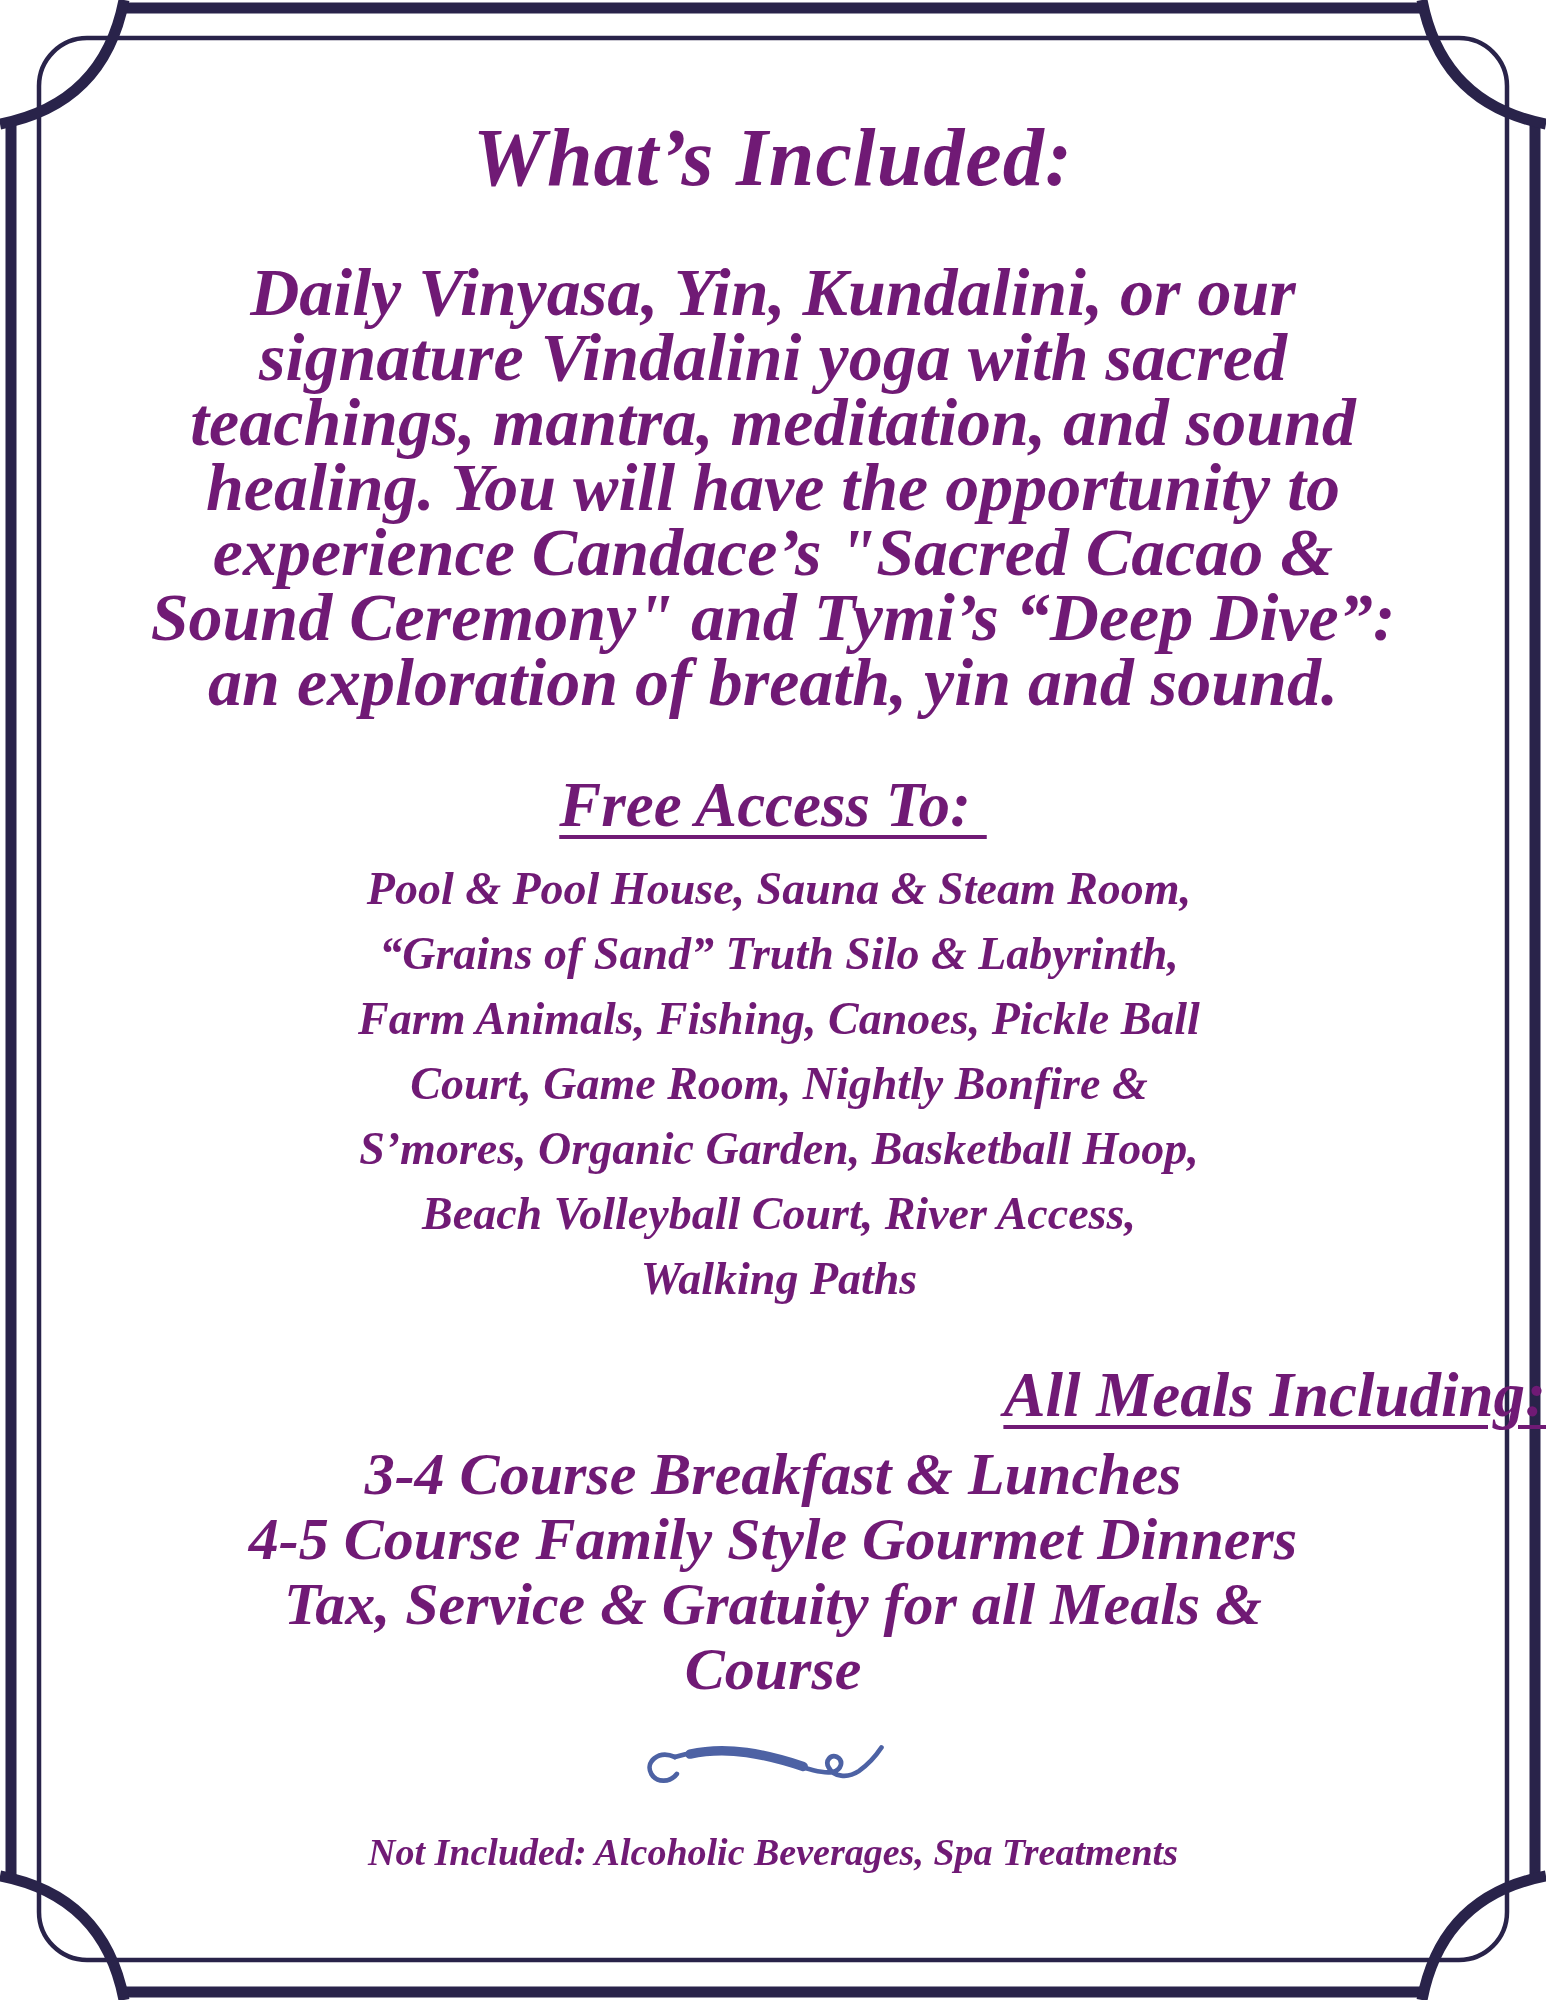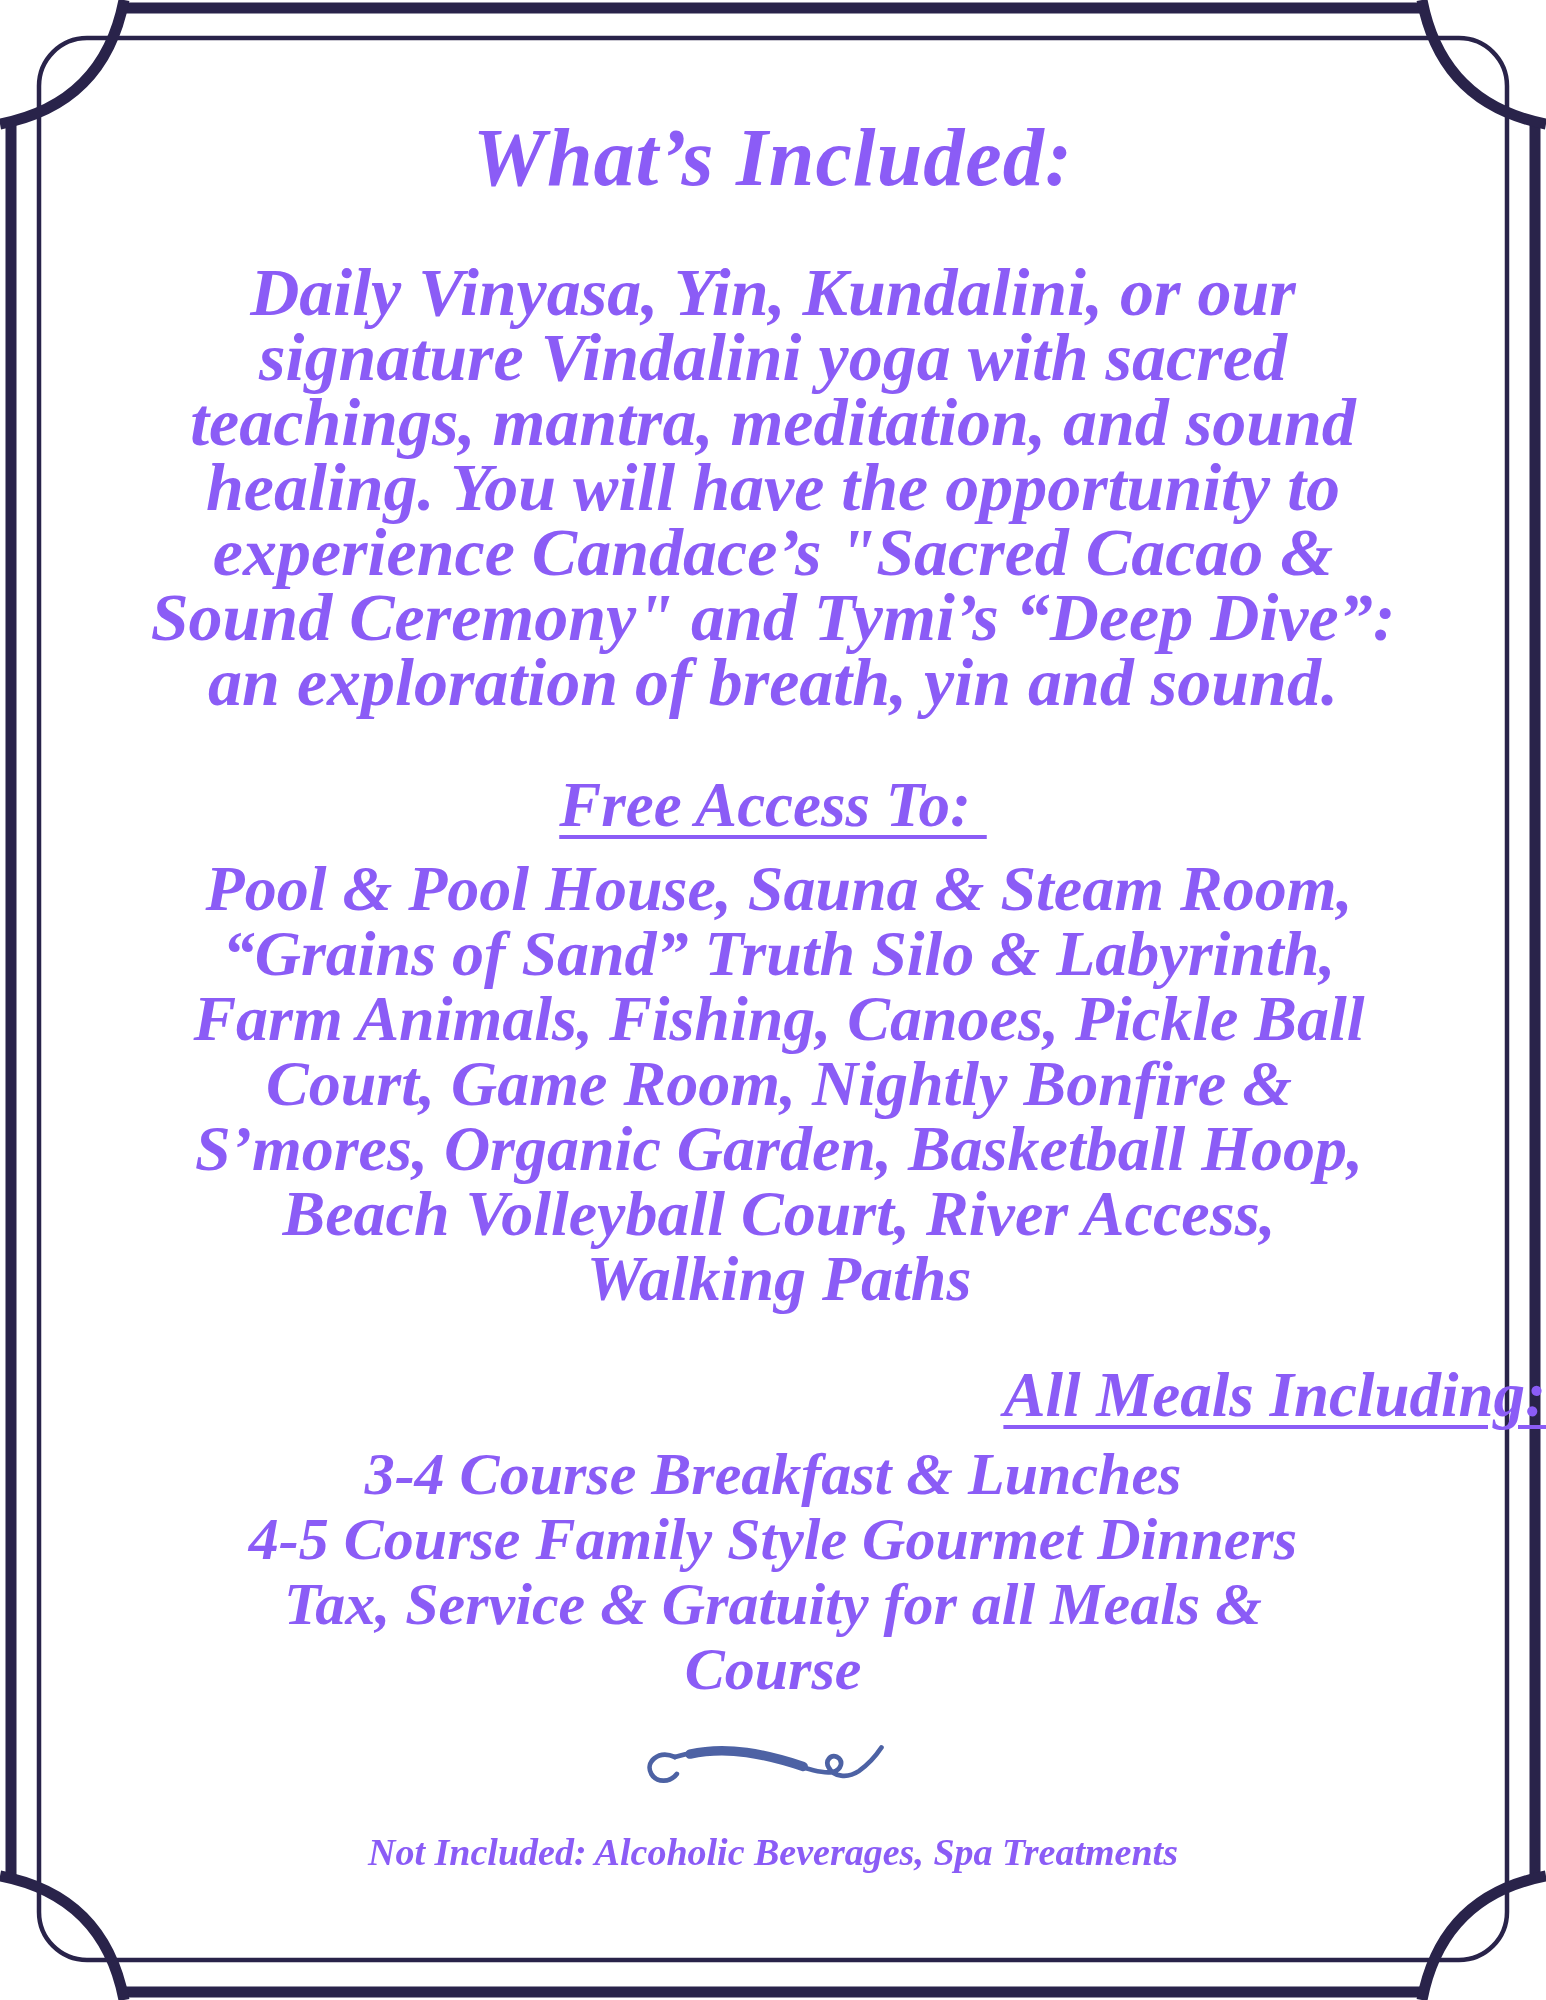--- a/index.html
+++ b/index.html
@@ -4,21 +4,21 @@
 <style>
   html, body { margin: 0; padding: 0; background: #ffffff; }
 
   .page {
     position: relative;
     width: 1546px;
     height: 2000px;
     background: #ffffff;
     overflow: hidden;
     font-family: "Liberation Serif", "DejaVu Serif", serif;
-    color: #8b5cf6;
+    color: #701a75;
   }
 
   .border-svg, .content {
     position: absolute;
     left: 0; top: 0;
     width: 1546px;
     height: 2000px;
   }
 
   .content {
@@ -40,21 +40,21 @@
 
   .section-heading {
     margin-top: 56px;
     font-size: 63px;
     line-height: 1.1;
     text-decoration: underline;
     text-decoration-thickness: 4px;
     text-underline-offset: 9px;
   }
 
-  .fa-lines { margin-top: 16px; font-size: 64px; line-height: 65px; padding-left: 12px; }
+  .fa-lines { margin-top: 16px; font-size: 46px; line-height: 65px; padding-left: 12px; }
 
   .meals-heading { margin-top: 50px; text-align: right; }
 
   .meals-lines { margin-top: 12px; font-size: 60px; line-height: 65px; }
 
   .swash-wrap { margin-top: 38px; height: 66px; }
 
   .not-included { margin-top: 24px; font-size: 38px; line-height: 1.2; }
 </style>
 </head>

